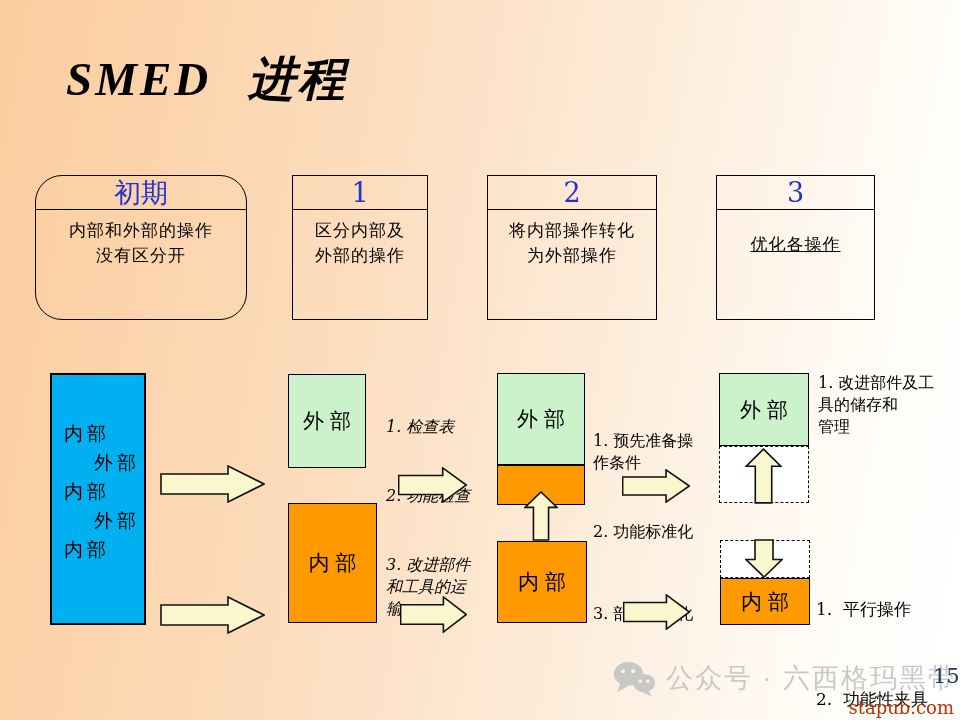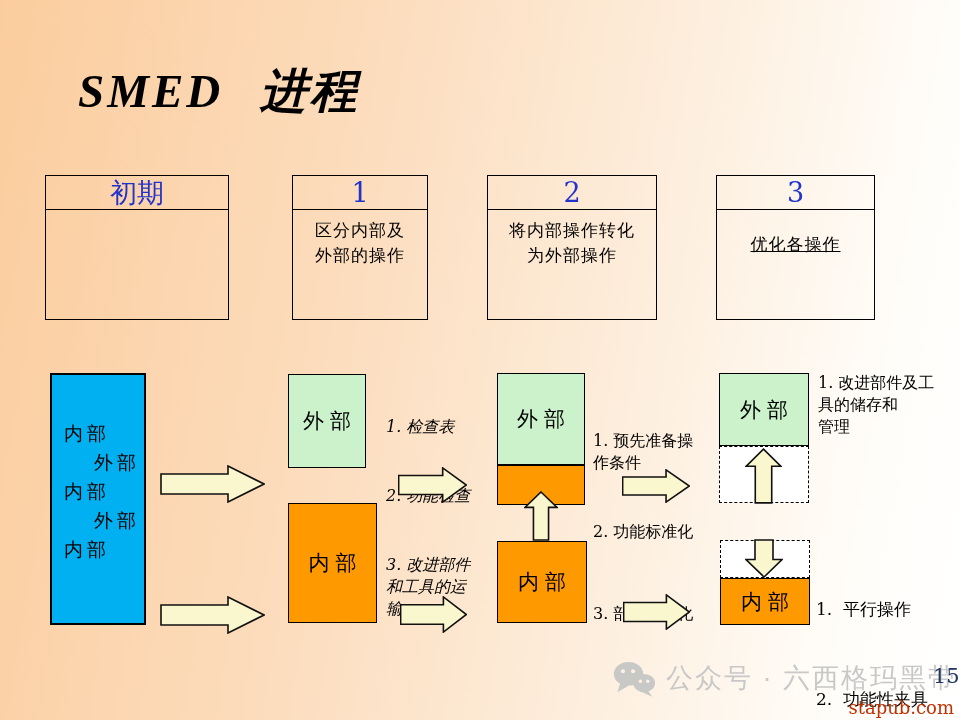--- a/index.html
+++ b/index.html
@@ -2,36 +2,36 @@
 <html style="--bg-left: #fbcd9e; --bg-right: #ffffff; --stage-header-text: #2233cc; --initial-box: #00b0f0; --external-box: #ccf2cc; --internal-fill: #ff9900; --arrow-fill: #faf6cd; --watermark: #c6c6c6; --page-number: #1f3864; --site-link: #c33000;"><head>
 <meta charset="utf-8">
 <style>
   html,body{margin:0;padding:0;}
   .slide{
     position:relative; width:960px; height:720px; overflow:hidden;
     background:linear-gradient(100deg, var(--bg-left,#fbcd9e) 0%, #fcdcbc 35%, #fdeedd 65%, #fffdf9 88%, var(--bg-right,#ffffff) 100%);
     font-family:"DejaVu Serif","Liberation Serif",serif;
   }
   .title{
-    position:absolute; left:62px; top:44px; margin:16px;
+    position:absolute; left:62px; top:44px; margin:4px;
     font-family:"Liberation Serif","DejaVu Serif",serif;
     font-style:italic; font-weight:bold; font-size:47px; color:#000;
     letter-spacing:3px; word-spacing:22px;
   }
   
   .stage{position:absolute; top:175px; height:145px; border:1.6px solid #000; box-sizing:border-box;}
   .stage-header{
     height:33px; border-bottom:1.6px solid #000; display:flex; align-items:center; justify-content:center;
     color:var(--stage-header-text,#2233cc); font-size:27px; line-height:30px; font-weight:normal;
   }
   .stage-body{
     padding:8px 6px 0 6px; text-align:center; color:#000; font-size:17px; line-height:1.45;
     letter-spacing:1px; white-space:pre-line;
   }
-  .stage1{left:45px; width:184px;}
+  .stage1{left:35px; width:212px;border-radius:27px;}
   .stage2{left:292px; width:136px;}
   .stage3{left:487px; width:170px;}
   .stage4{left:716px; width:159px;}
   .stage4 .stage-body{padding-top:22px;text-decoration:underline;}
   
   .fbox{position:absolute; border:1.6px solid #000; box-sizing:border-box; display:flex; align-items:center; justify-content:center;}
   .fbox .lbl{font-size:21px; color:#000; letter-spacing:6px; margin-right:-6px;}
   .initial-box{left:50px; top:373px; width:96px; height:252px; background:var(--initial-box,#00b0f0); border-width:2px; display:block;}
   .initial-box .line{font-size:19px; letter-spacing:4px; line-height:29px; padding-left:12px; color:#000;}
   .initial-box .line.indent{padding-left:42px;}
@@ -56,20 +56,22 @@
 </style>
 </head>
 <body>
 
 <div class="slide">
 
   <h1 class="title">SMED 进程</h1>
 
   <div class="stage stage1">
     <div class="stage-header">初期</div>
+    <div class="stage-body">内部和外部的操作
+没有区分开</div>
   </div>
   <div class="stage stage2">
     <div class="stage-header">1</div>
     <div class="stage-body">区分内部及
 外部的操作</div>
   </div>
   <div class="stage stage3">
     <div class="stage-header">2</div>
     <div class="stage-body">将内部操作转化
 为外部操作</div>

